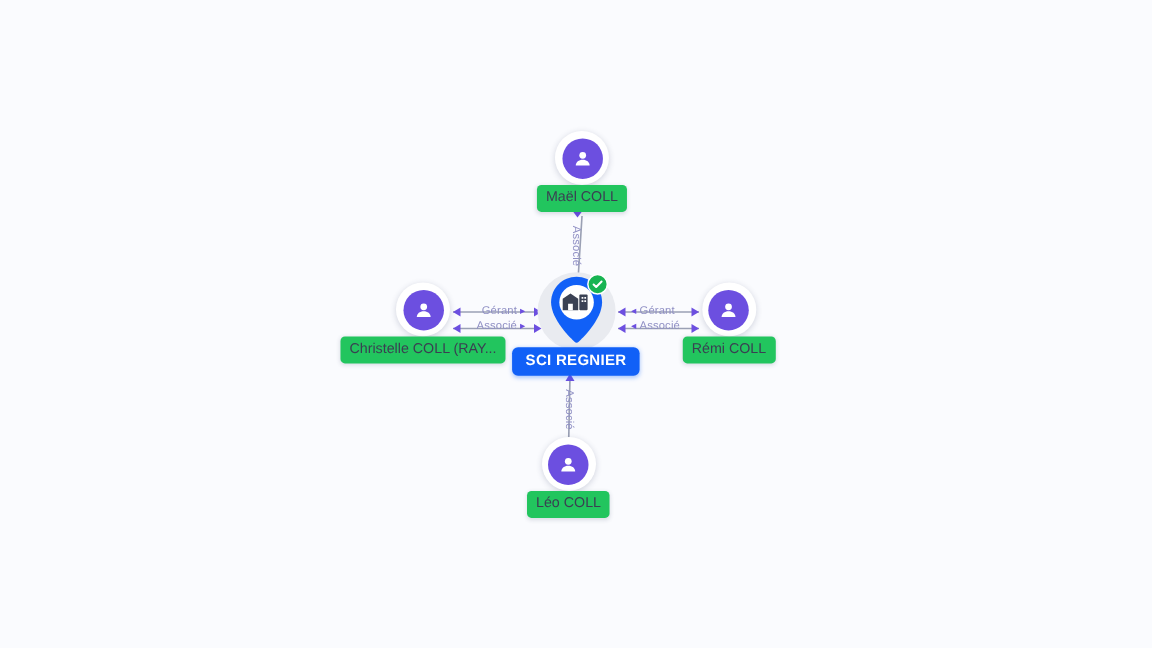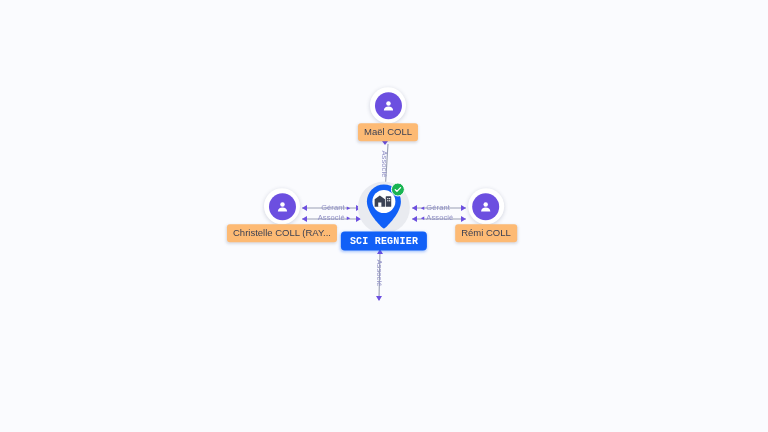--- a/index.html
+++ b/index.html
@@ -51,21 +51,21 @@
     width: 27px;
     height: 27px;
     border-radius: 50%;
     background: #6c4fe0;
     display: flex;
     align-items: center;
     justify-content: center;
   }
   .node-label {
     margin-top: 0;
-    background: #fdba74;
+    background: #22c55e;
     color: #3a3f52;
     font-size: 9.5px;
     line-height: 1;
     padding: 4px 6px 4px 6px;
     border-radius: 3px;
     white-space: nowrap;
     box-shadow: 0 1px 3px rgba(40,50,90,0.16);
   }
 
   
@@ -114,21 +114,20 @@
     background: #1160f7;
     color: #ffffff;
     font-size: 10px;
     font-weight: bold;
     letter-spacing: .2px;
     padding: 4px 9px;
     border-radius: 4px;
     white-space: nowrap;
     z-index: 4;
     box-shadow: 0 1px 3px rgba(17,96,247,0.35);
-    font-family: Liberation Mono, monospace;
   }
 
   
   .edge-label {
     position: absolute;
     font-size: 7.5px;
     color: #8f8fc4;
     white-space: nowrap;
     line-height: 1.35;
     transform: translate(-50%, -50%);
@@ -241,20 +240,31 @@
       <div class="disc">
         <svg width="15" height="15" viewBox="0 0 24 24" aria-hidden="true">
           <circle cx="12" cy="8.4" r="3.6" fill="#ffffff"></circle>
           <path d="M4.6 19.4c0-3.9 3.3-6.3 7.4-6.3s7.4 2.4 7.4 6.3z" fill="#ffffff"></path>
         </svg>
       </div>
     </div>
     <div class="node-label">Christelle COLL (RAY...</div>
   </div>
 
+  <div class="node" style="left:379px; top:318px;">
+    <div class="person-avatar">
+      <div class="disc">
+        <svg width="15" height="15" viewBox="0 0 24 24" aria-hidden="true">
+          <circle cx="12" cy="8.4" r="3.6" fill="#ffffff"></circle>
+          <path d="M4.6 19.4c0-3.9 3.3-6.3 7.4-6.3s7.4 2.4 7.4 6.3z" fill="#ffffff"></path>
+        </svg>
+      </div>
+    </div>
+    <div class="node-label">Léo COLL</div>
+  </div>
 
   <div id="node-center" style="left:384px; top:216px;">
     <div class="halo"></div>
 
     <div class="pin-wrap">
       <svg class="pin-svg" width="44" height="52" viewBox="0 0 44 52" aria-hidden="true">
         <path d="M22 3C12.6 3 5 10.6 5 20c0 11.6 13.7 24.6 15.6 26.3a2.1 2.1 0 0 0 2.8 0C25.3 44.6 39 31.6 39 20 39 10.6 31.4 3 22 3z" fill="#1160f7"></path>
         <circle cx="22" cy="20" r="11.5" fill="#ffffff"></circle>
       </svg>
       <span style="position:absolute; left:12px; top:12px;">

